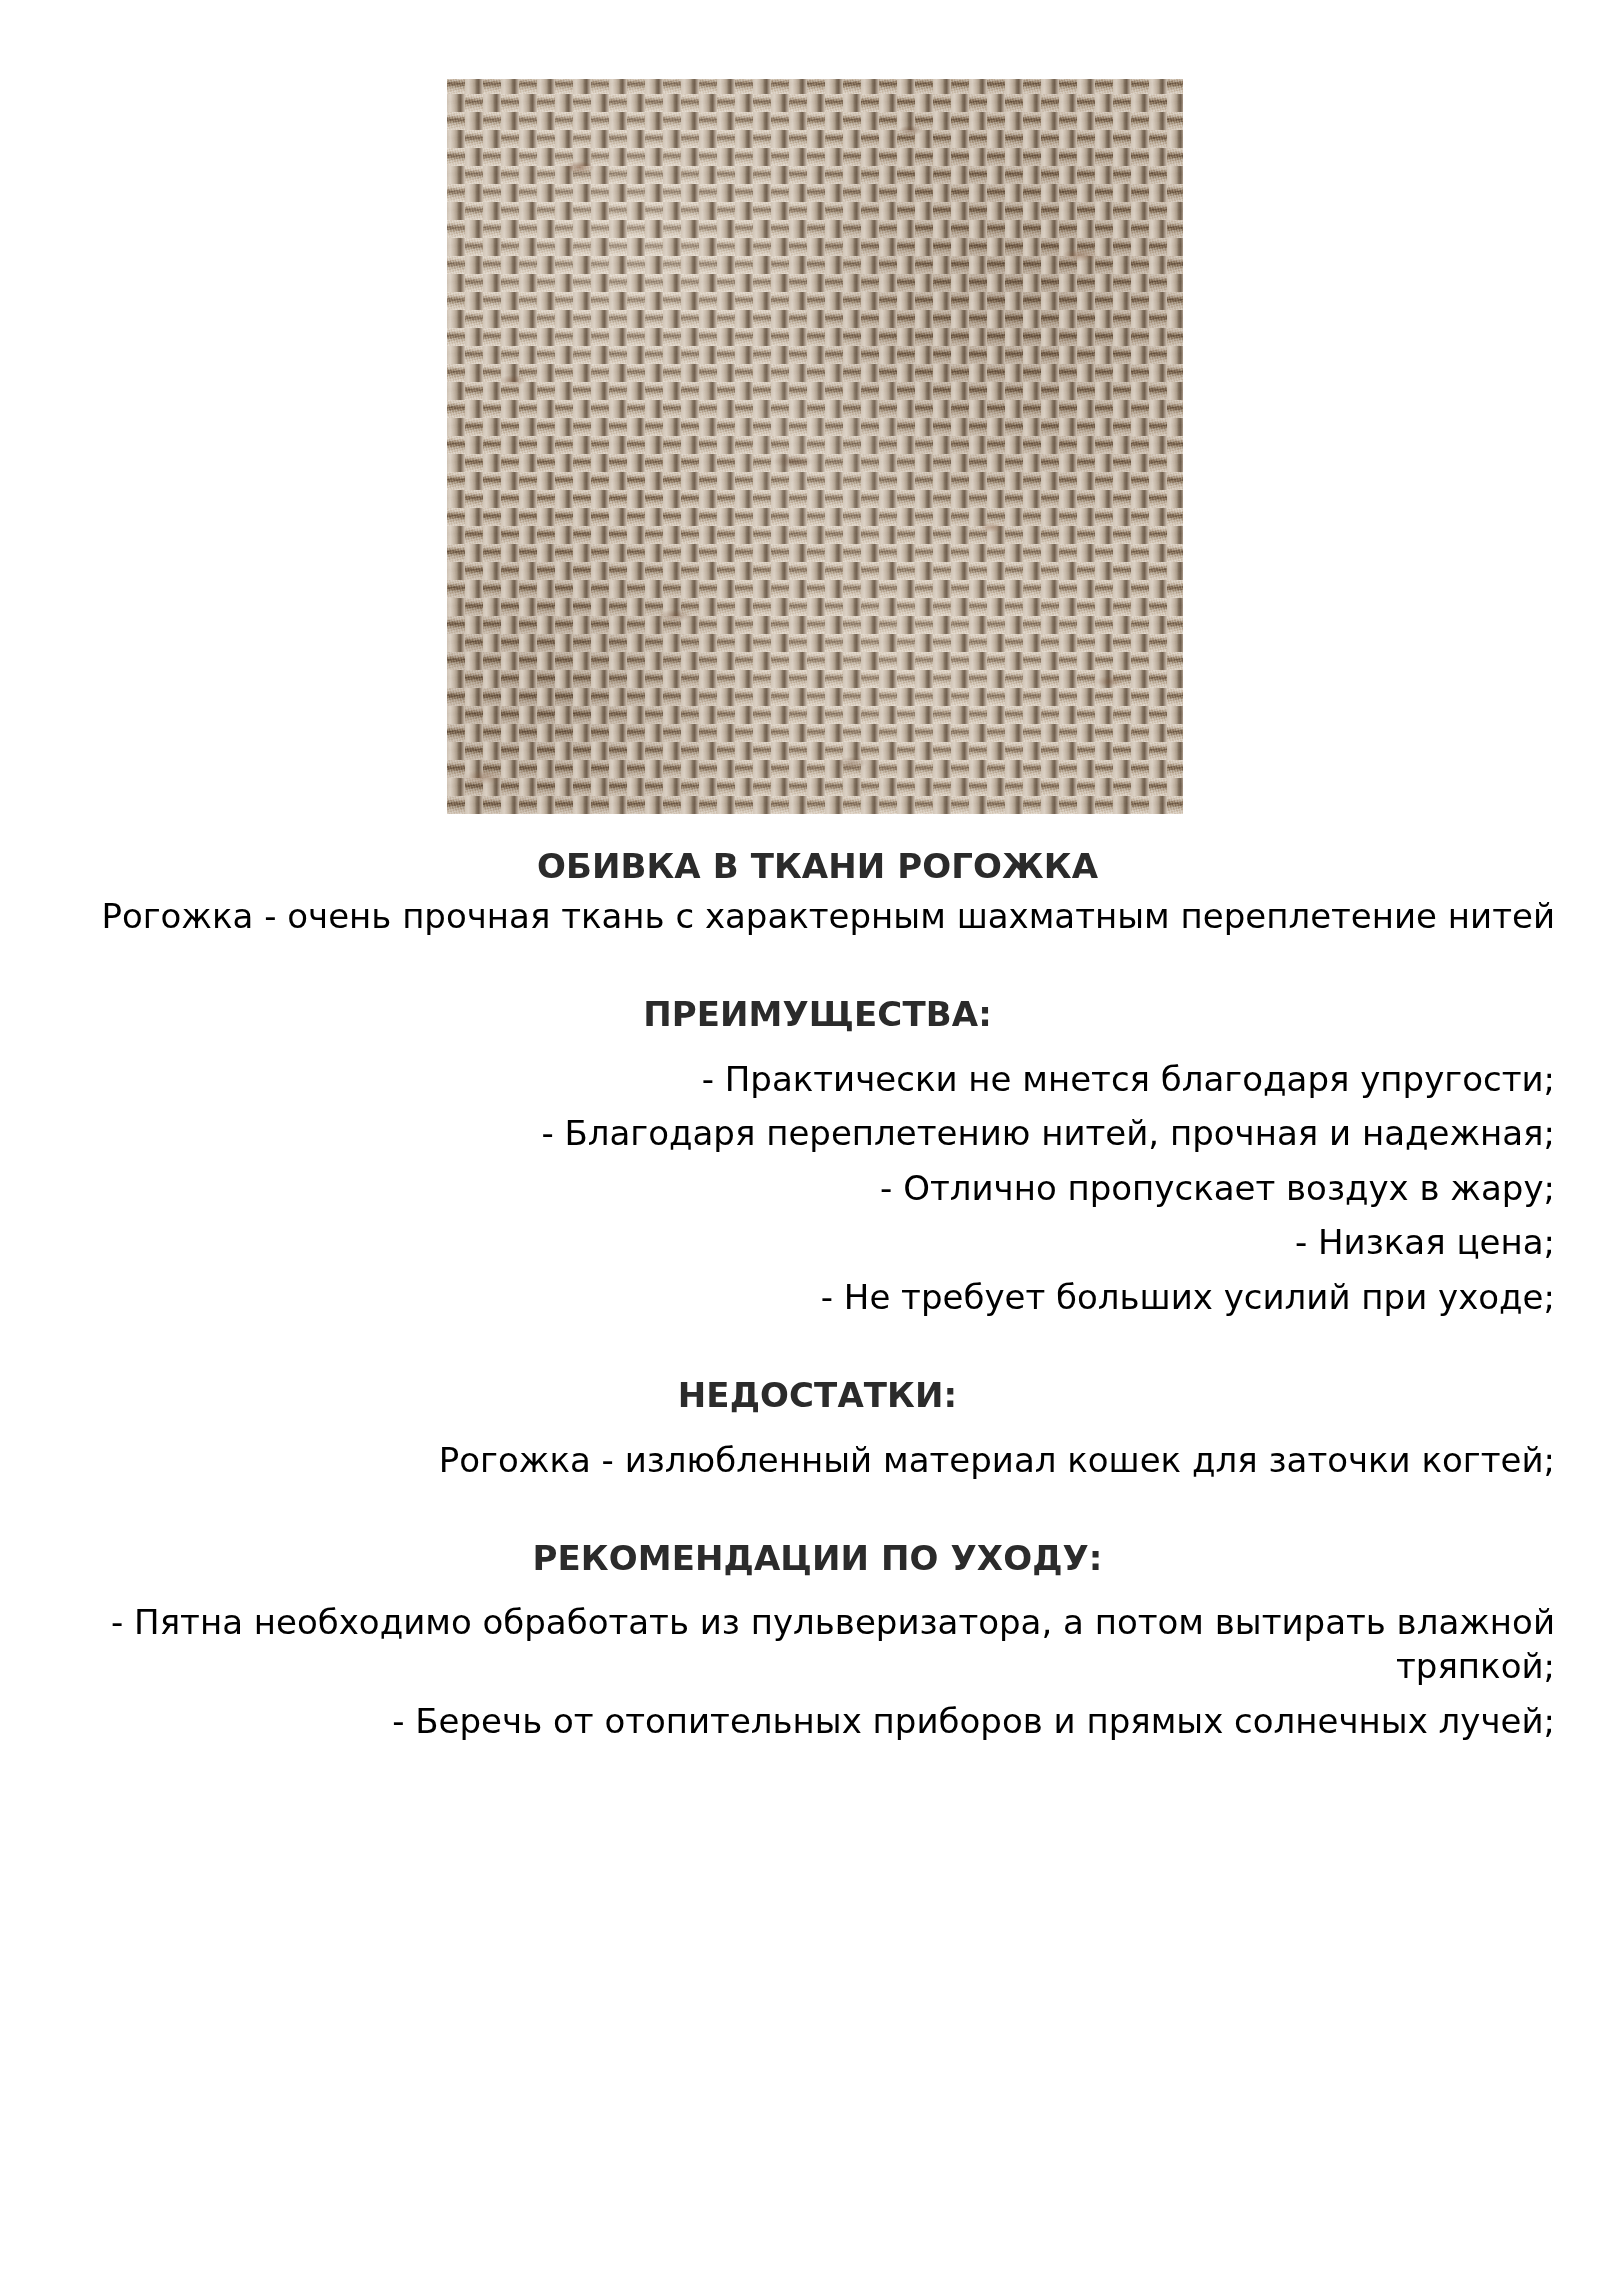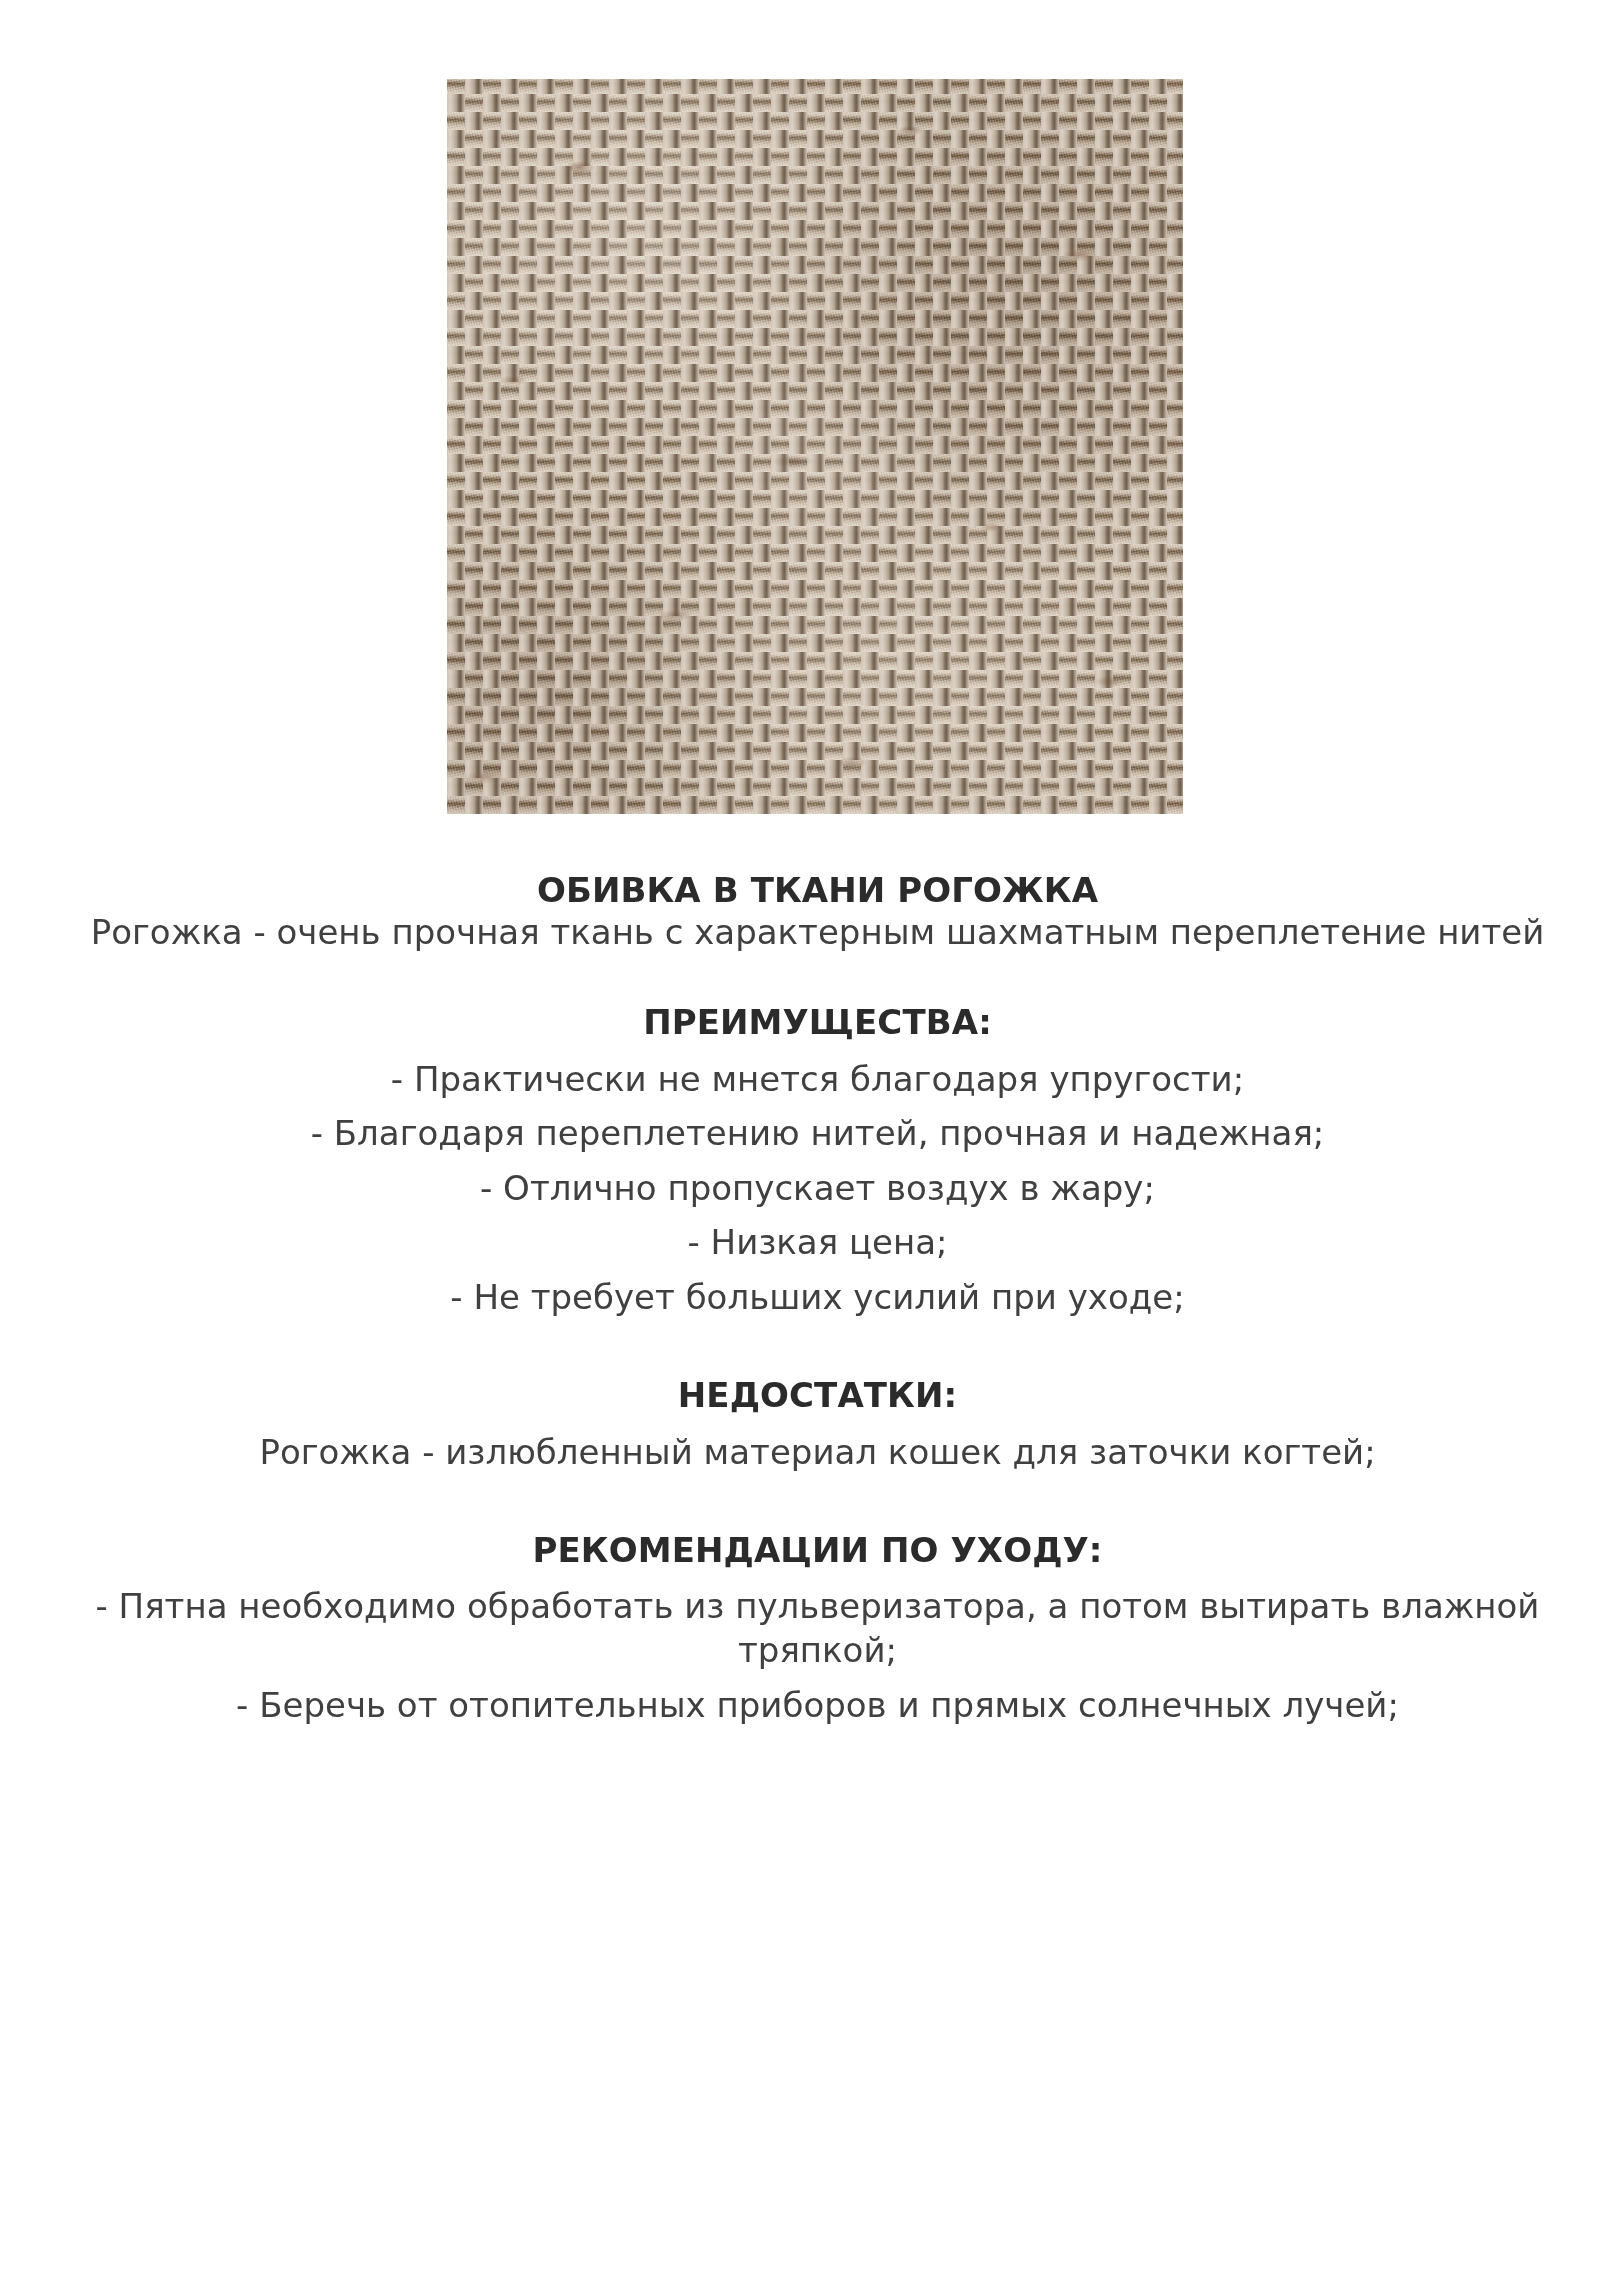--- a/index.html
+++ b/index.html
@@ -110,41 +110,41 @@
       radial-gradient(ellipse 23.4px 8.5px at 55% 93%, rgba(100,68,46,0.34), rgba(100,68,46,0) 70%),
       radial-gradient(ellipse 29px 10.4px at 5%  95%, rgba(124,84,56,0.36), rgba(124,84,56,0) 70%),
       radial-gradient(ellipse 195px 156px at 50% 50%, rgba(255,250,244,0.10), rgba(255,250,244,0) 75%);
     pointer-events: none;
   }
 
   
   .content {
     position: absolute;
     left: 72px;
-    top: 870px;
+    top: 846px;
     width: 1491px;
   }
 
   h2.section-heading {
     margin: 0;
     font-size: 34px;
     font-weight: bold;
     text-align: center;
     color: #2b2b2b;
     line-height: 1.18;
     letter-spacing: 0.1px;
   }
 
   p.body-line {
-    margin: 0;
+    margin: 8px;
     font-size: 34px;
     font-weight: normal;
-    color: #404040;
+    color: #000000;
     line-height: 1.30;
-    text-align: center;
+    text-align: right;
   }
 
   .spacer-sm { height: 14.3px; }
   .spacer-md { height: 48px; }
   .spacer-lg { height: 56px; }
 
   .list-block p.body-line { margin-bottom: 10.4px; }
   .list-block p.body-line:last-child { margin-bottom: 0; }
 </style>
 </head>

